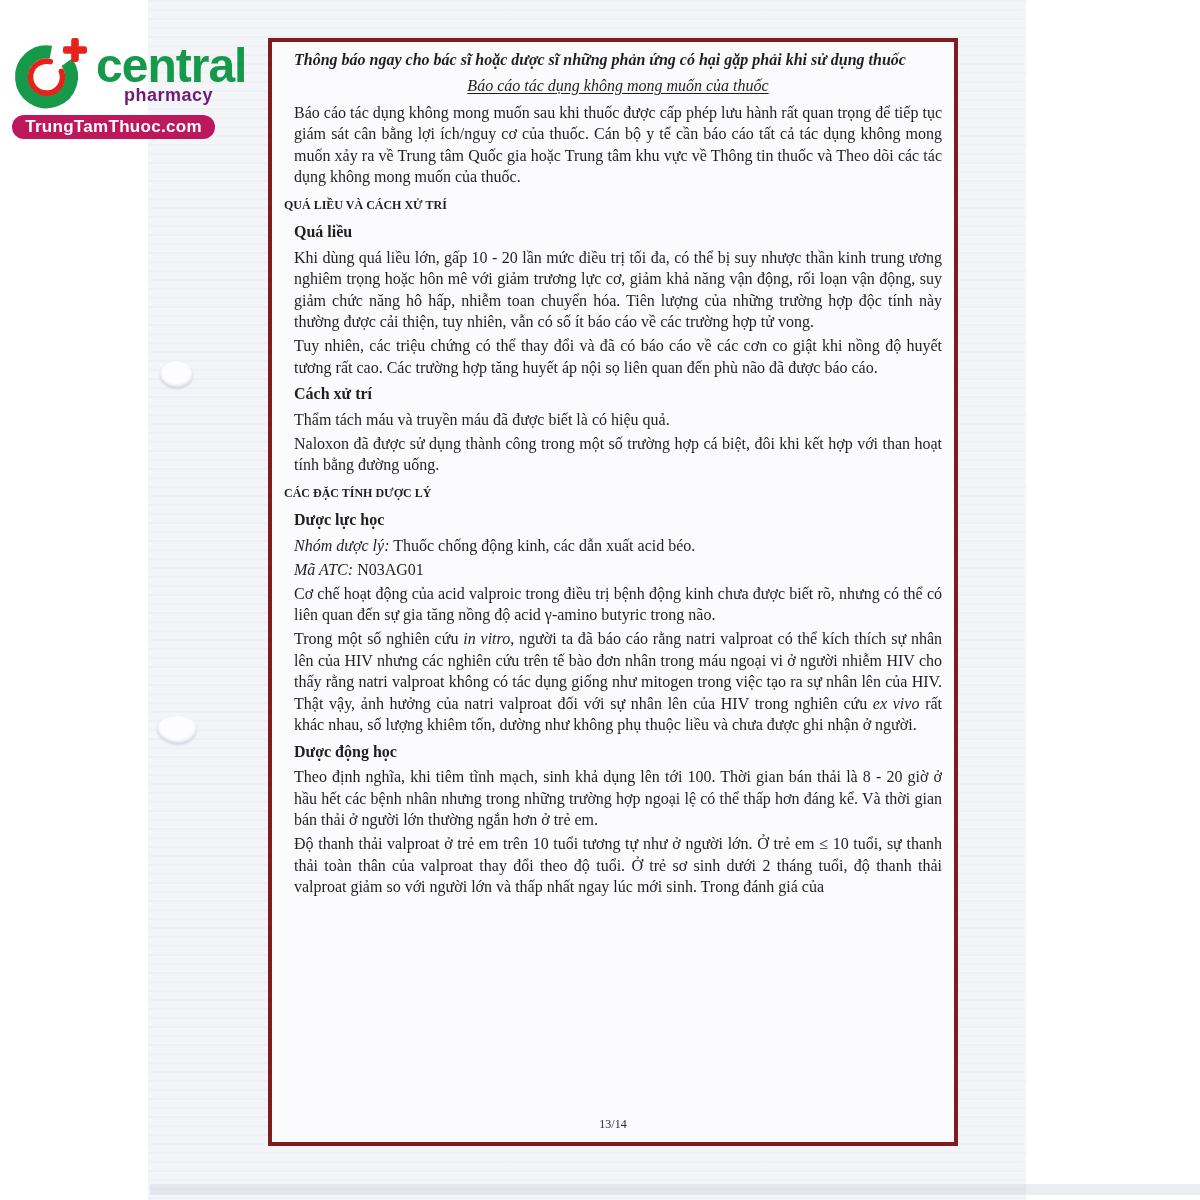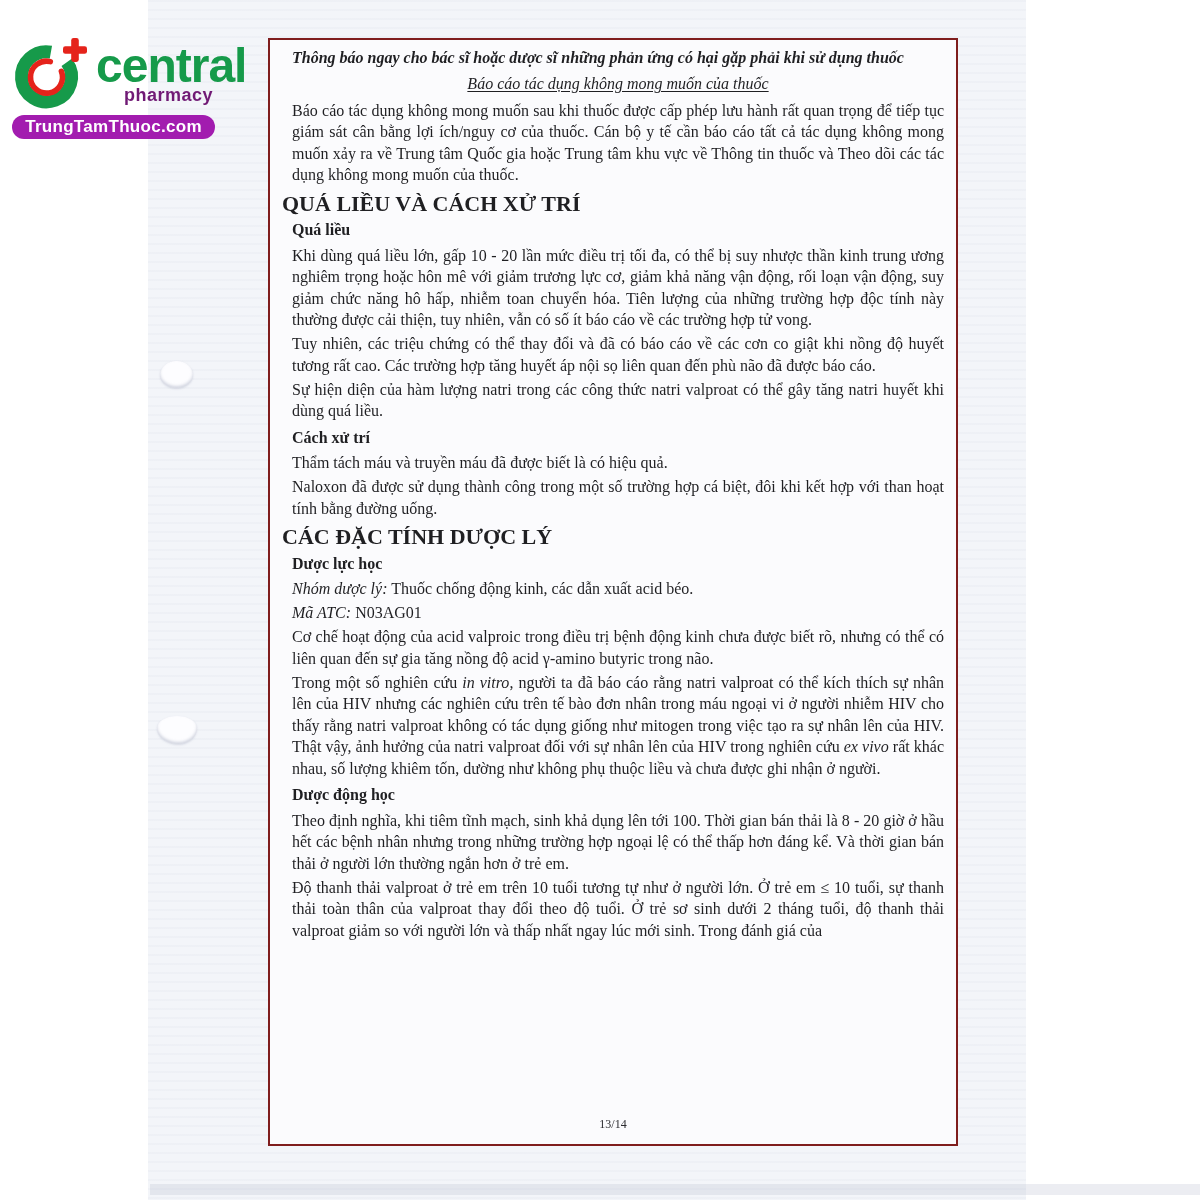--- a/index.html
+++ b/index.html
@@ -41,30 +41,30 @@
   }
   .badge{
     position:absolute;left:0;top:81px;width:203px;height:24px;border-radius:13px;
     display:flex;align-items:center;justify-content:center;
     font-family:"Liberation Sans", sans-serif;font-weight:700;font-size:17px;
     color:#ffffff;letter-spacing:.3px;
   }
   
   .textbox{
     position:absolute;left:268px;top:38px;width:690px;height:1108px;
-    box-sizing:border-box;border:2px solid #7f1d1d;
+    box-sizing:border-box;border:4px solid #7f1d1d;
     background:#fbfbfd;
     padding:4px 12px 0 12px;
     font-size:16px;line-height:21.5px;color:#1f1f22;
     text-align:justify;overflow:hidden;
   }
   .blk{margin:2.5px 0;}
   .lead{font-weight:700;font-style:italic;margin-left:10px;}
   .hu{font-style:italic;text-decoration:underline;text-underline-offset:2px;margin-left:10px;text-align:center;margin-top:5px;margin-bottom:5px;}
-  .h1{font-weight:700;font-size:22px;margin:7px 0 4px 0;text-align:left;}
+  .h1{font-weight:700;font-size:12px;margin:7px 0 4px 0;text-align:left;}
   .h2{font-weight:700;margin-left:10px;text-align:left;margin-top:5px;margin-bottom:4px;}
   .p{margin-left:10px;}
   .em{font-style:italic;}
   
   .footer{
     position:absolute;left:268px;top:1117px;width:690px;
     text-align:center;font-size:12px;color:#2c2c30;
   }
 </style>
 </head>
@@ -81,33 +81,32 @@
 
     <path d="M 38.9 16.2 A 25 25 0 1 0 54.8 26.2" fill="none" stroke="#169a4a" stroke-width="13" stroke-linecap="butt"></path>
 
     <path d="M 38.3 25.6 A 16 16 0 1 0 49.4 35.3" fill="none" stroke="#e5231b" stroke-width="5.6" stroke-linecap="round"></path>
 
     <rect x="51" y="10.2" width="24" height="7.6" rx="2.4" fill="#e5231b"></rect>
     <rect x="59.2" y="2" width="7.6" height="24" rx="2.4" fill="#e5231b"></rect>
   </svg>
   <div class="brand" style="color:#169a4a;">central</div>
   <div class="brand-sub" style="color:#701a75;">pharmacy</div>
-  <div class="badge" style="background:#a21caf;">TrungTamThuoc.com</div>
+  <div class="badge" style="background:#be185d;">TrungTamThuoc.com</div>
 </div>
 
 <div class="textbox">
   <div>
       <p class="blk lead"><span>Thông báo ngay cho bác sĩ hoặc dược sĩ những phản ứng có hại gặp phải khi sử dụng thuốc</span></p>
       <p class="blk hu"><span>Báo cáo tác dụng không mong muốn của thuốc</span></p>
       <p class="blk p"><span>Báo cáo tác dụng không mong muốn sau khi thuốc được cấp phép lưu hành rất quan trọng để tiếp tục giám sát cân bằng lợi ích/nguy cơ của thuốc. Cán bộ y tế cần báo cáo tất cả tác dụng không mong muốn xảy ra về Trung tâm Quốc gia hoặc Trung tâm khu vực về Thông tin thuốc và Theo dõi các tác dụng không mong muốn của thuốc.</span></p>
       <p class="blk h1"><span>QUÁ LIỀU VÀ CÁCH XỬ TRÍ</span></p>
       <p class="blk h2"><span>Quá liều</span></p>
       <p class="blk p"><span>Khi dùng quá liều lớn, gấp 10 - 20 lần mức điều trị tối đa, có thể bị suy nhược thần kinh trung ương nghiêm trọng hoặc hôn mê với giảm trương lực cơ, giảm khả năng vận động, rối loạn vận động, suy giảm chức năng hô hấp, nhiễm toan chuyển hóa. Tiên lượng của những trường hợp độc tính này thường được cải thiện, tuy nhiên, vẫn có số ít báo cáo về các trường hợp tử vong.</span></p>
       <p class="blk p"><span>Tuy nhiên, các triệu chứng có thể thay đổi và đã có báo cáo về các cơn co giật khi nồng độ huyết tương rất cao. Các trường hợp tăng huyết áp nội sọ liên quan đến phù não đã được báo cáo.</span></p>
-      <p class="blk p"><span>Sự hiện diện của hàm lượng natri trong các công thức natri valproat có thể gây tăng natri huyết khi dùng quá liều.</span></p>
       <p class="blk h2"><span>Cách xử trí</span></p>
       <p class="blk p"><span>Thẩm tách máu và truyền máu đã được biết là có hiệu quả.</span></p>
       <p class="blk p"><span>Naloxon đã được sử dụng thành công trong một số trường hợp cá biệt, đôi khi kết hợp với than hoạt tính bằng đường uống.</span></p>
       <p class="blk h1"><span>CÁC ĐẶC TÍNH DƯỢC LÝ</span></p>
       <p class="blk h2"><span>Dược lực học</span></p>
       <p class="blk p"><span class="em">Nhóm dược lý:</span><span> Thuốc chống động kinh, các dẫn xuất acid béo.</span></p>
       <p class="blk p"><span class="em">Mã ATC:</span><span> N03AG01</span></p>
       <p class="blk p"><span>Cơ chế hoạt động của acid valproic trong điều trị bệnh động kinh chưa được biết rõ, nhưng có thể có liên quan đến sự gia tăng nồng độ acid γ-amino butyric trong não.</span></p>
       <p class="blk p"><span>Trong một số nghiên cứu </span><span class="em">in vitro</span><span>, người ta đã báo cáo rằng natri valproat có thể kích thích sự nhân lên của HIV nhưng các nghiên cứu trên tế bào đơn nhân trong máu ngoại vi ở người nhiễm HIV cho thấy rằng natri valproat không có tác dụng giống như mitogen trong việc tạo ra sự nhân lên của HIV. Thật vậy, ảnh hưởng của natri valproat đối với sự nhân lên của HIV trong nghiên cứu </span><span class="em">ex vivo</span><span> rất khác nhau, số lượng khiêm tốn, dường như không phụ thuộc liều và chưa được ghi nhận ở người.</span></p>
       <p class="blk h2"><span>Dược động học</span></p>

